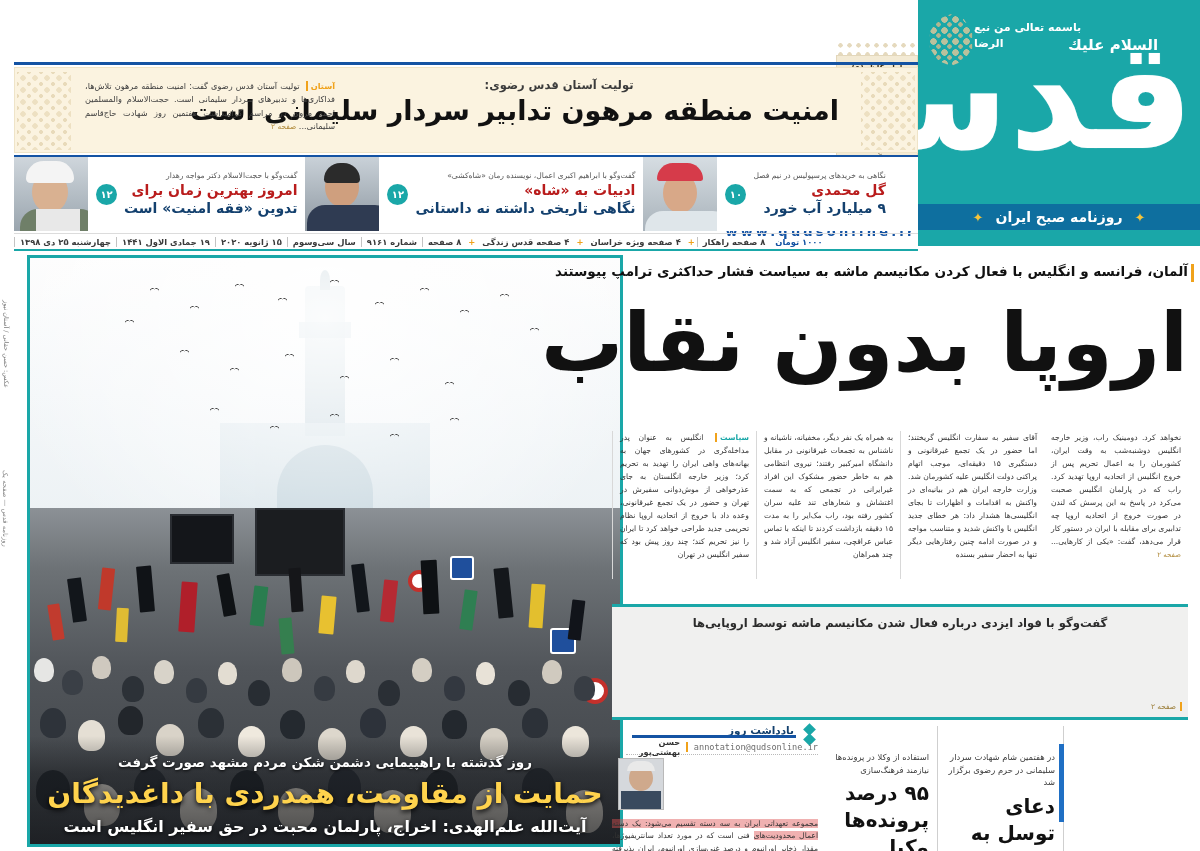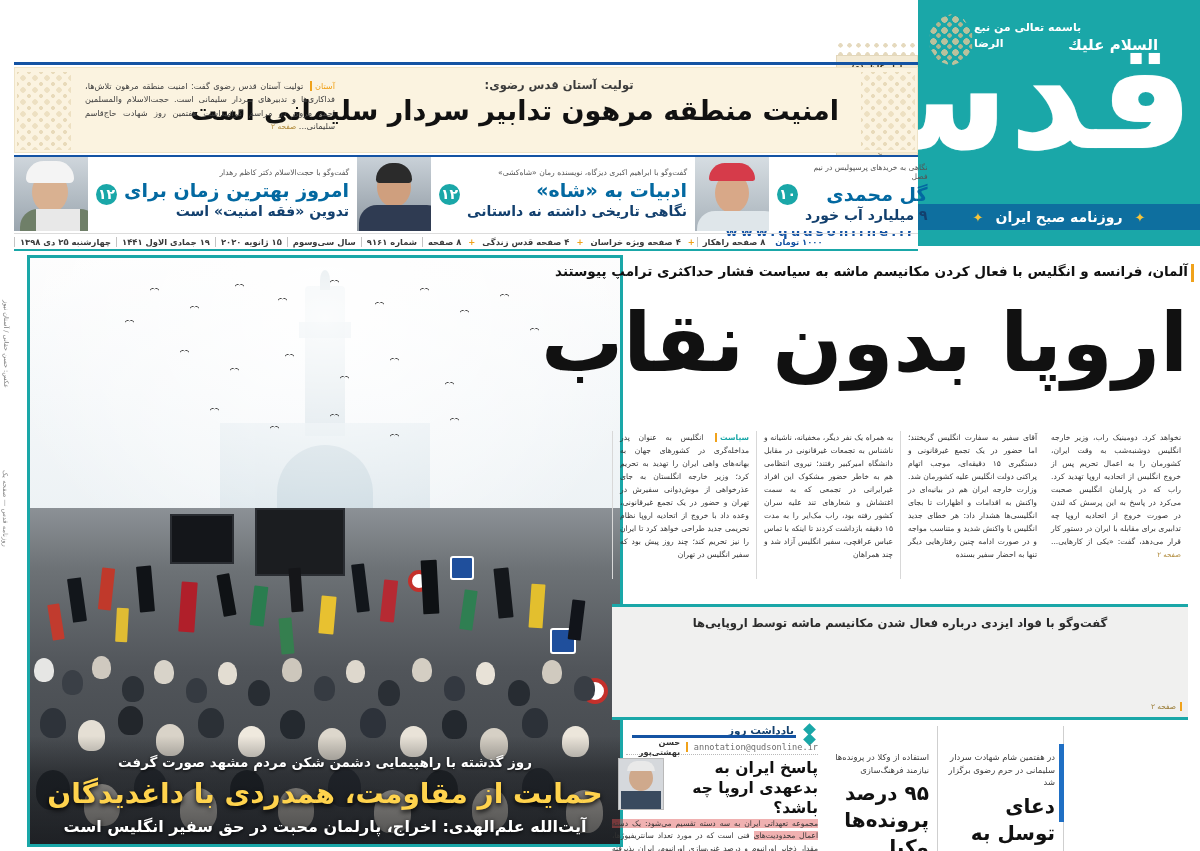--- a/index.html
+++ b/index.html
@@ -100,41 +100,41 @@
   .banner .hl{
     position:absolute;right:78px;top:26px;width:560px;
     text-align:center;color:#111;font-size:27px;font-weight:700;line-height:1.25;
     white-space:nowrap;
   }
   .banner .lede{
     position:absolute;left:70px;top:12px;width:250px;
     color:#3e3e3e;font-size:8.2px;line-height:1.62;text-align:justify;
   }
   .banner .lede .tag{
-    color:#f0a21b;font-weight:400;border-left:2px solid #f0a21b;padding-left:3px;margin-left:3px;
+    color:#f0a21b;font-weight:700;border-left:2px solid #f0a21b;padding-left:3px;margin-left:3px;
   }
   .banner .lede .more{color:#b08a3a;font-size:7.4px;}
 
   
   .teaser-top{position:absolute;left:14px;top:155px;width:904px;height:2px;background:#1453a3;}
   .teasers{
     position:absolute;left:14px;top:157px;width:904px;height:74px;
     display:flex;flex-direction:row-reverse;align-items:stretch;
     background:#ffffff;
   }
   .teaser{position:relative;display:flex;flex-direction:row-reverse;align-items:center;height:74px;}
   .teaser .ph{width:74px;height:74px;flex:0 0 74px;overflow:hidden;position:relative;background:#c7ccd2;}
   .teaser .body{padding:0 8px;display:flex;flex-direction:row-reverse;align-items:center;gap:7px;}
   .teaser .badge{
     width:21px;height:21px;border-radius:50%;background:#1aa7a8;color:#fff;
-    display:flex;align-items:center;justify-content:center;font-size:14px;font-weight:700;flex:0 0 21px;
+    display:flex;align-items:center;justify-content:center;font-size:10px;font-weight:700;flex:0 0 21px;
   }
   .teaser .txts{text-align:right;}
   .teaser .k{color:#555;font-size:7.6px;margin-bottom:2px;}
-  .teaser .t1{color:#0369a1;font-size:19px;font-weight:700;line-height:1.25;white-space:nowrap;}
+  .teaser .t1{color:#b91c1c;font-size:14px;font-weight:700;line-height:1.25;white-space:nowrap;}
   .teaser .t2{color:#13406e;font-size:14px;font-weight:700;line-height:1.25;white-space:nowrap;}
 
   
   .face{position:absolute;inset:0;}
   .face .bg{position:absolute;inset:0;}
   .face .head{position:absolute;border-radius:50%;}
   .face .body{position:absolute;border-radius:18px 18px 0 0;}
 
   
   .dateline{
@@ -374,42 +374,42 @@
           <div class="bg" style="background:linear-gradient(#cfd6dc,#9aa5ae);"></div>
           <div class="head" style="left:18px;top:14px;width:36px;height:42px;background:#d9b191;"></div>
           <div class="head" style="left:12px;top:4px;width:48px;height:22px;background:#f4f4f4;border-radius:24px 24px 6px 6px;"></div>
           <div class="body" style="left:6px;top:52px;width:62px;height:24px;background:#6f7f68;"></div>
           <div class="body" style="left:22px;top:52px;width:28px;height:24px;background:#e8e8e8;border-radius:0;"></div>
         </div>
       </div>
       <div class="body">
         <span class="badge">۱۲</span>
         <span class="txts">
-          <span class="k" style="display:block">گفت‌وگو با حجت‌الاسلام دکتر کاظم رهدار</span>
+          <span class="k" style="display:block">گفت‌وگو با حجت‌الاسلام دکتر مواجه رهدار</span>
           <span class="t1" style="display:block">امروز بهترین زمان برای</span>
           <span class="t2" style="display:block">تدوین «فقه امنیت» است</span>
         </span>
       </div>
     </div>
 
     <div class="sep"></div>
 
     <div class="teaser">
       <div class="ph">
         <div class="face">
           <div class="bg" style="background:linear-gradient(#c9d1d8,#8e98a1);"></div>
           <div class="head" style="left:20px;top:10px;width:34px;height:40px;background:#cf9f7e;"></div>
           <div class="head" style="left:19px;top:6px;width:36px;height:20px;background:#2b2b2b;border-radius:18px 18px 4px 4px;"></div>
           <div class="body" style="left:2px;top:48px;width:70px;height:28px;background:#2f3b52;"></div>
         </div>
       </div>
       <div class="body">
         <span class="badge">۱۲</span>
         <span class="txts">
-          <span class="k" style="display:block">گفت‌وگو با ابراهیم اکبری دیزگاه، نویسنده رمان «شاه‌کشی»</span>
+          <span class="k" style="display:block">گفت‌وگو با ابراهیم اکبری اعمال، نویسنده رمان «شاه‌کشی»</span>
           <span class="t1" style="display:block">ادبیات به «شاه»</span>
           <span class="t2" style="display:block">نگاهی تاریخی داشته نه داستانی</span>
         </span>
       </div>
     </div>
 
     <div class="sep"></div>
 
     <div class="teaser">
       <div class="ph">
@@ -627,21 +627,20 @@
             <i></i>
           </div>
         <div class="ttl">یادداشت روز</div>
         <div class="blueline"></div>
       </div>
       <div class="meta">
         <span class="author">حسن بهشتی‌پور</span>
         <span class="vbar"></span>
         <span class="mail">annotation@qudsonline.ir</span>
       </div>
-      <div class="htitle">پاسخ ایران به بدعهدی اروپا چه باشد؟</div>
       <div class="avatar">
         <div style="position:absolute;left:10px;top:6px;width:24px;height:26px;border-radius:50%;background:#cfa98c;"></div>
         <div style="position:absolute;left:8px;top:2px;width:28px;height:10px;border-radius:14px 14px 0 0;background:#e9e9e9;"></div>
         <div style="position:absolute;left:2px;top:32px;width:40px;height:18px;background:#3a4a5e;"></div>
       </div>
       <div class="para">
         <span class="hl-red">مجموعه تعهداتی ایران به سه دسته تقسیم می‌شود: یک دسته اعمال محدودیت‌های</span>
         <span>فنی است که در مورد تعداد سانتریفیوژها، مقدار ذخایر اورانیوم و درصد غنی‌سازی اورانیوم، ایران پذیرفته بود. حال دولت در گام پنجم این محدودیت‌ها را به طور کلی کنار گذاشته و عنوان کرد به هر دلیلی صلاح دید کشور، مصلحت نظام و...</span>
       </div>
     </div>

